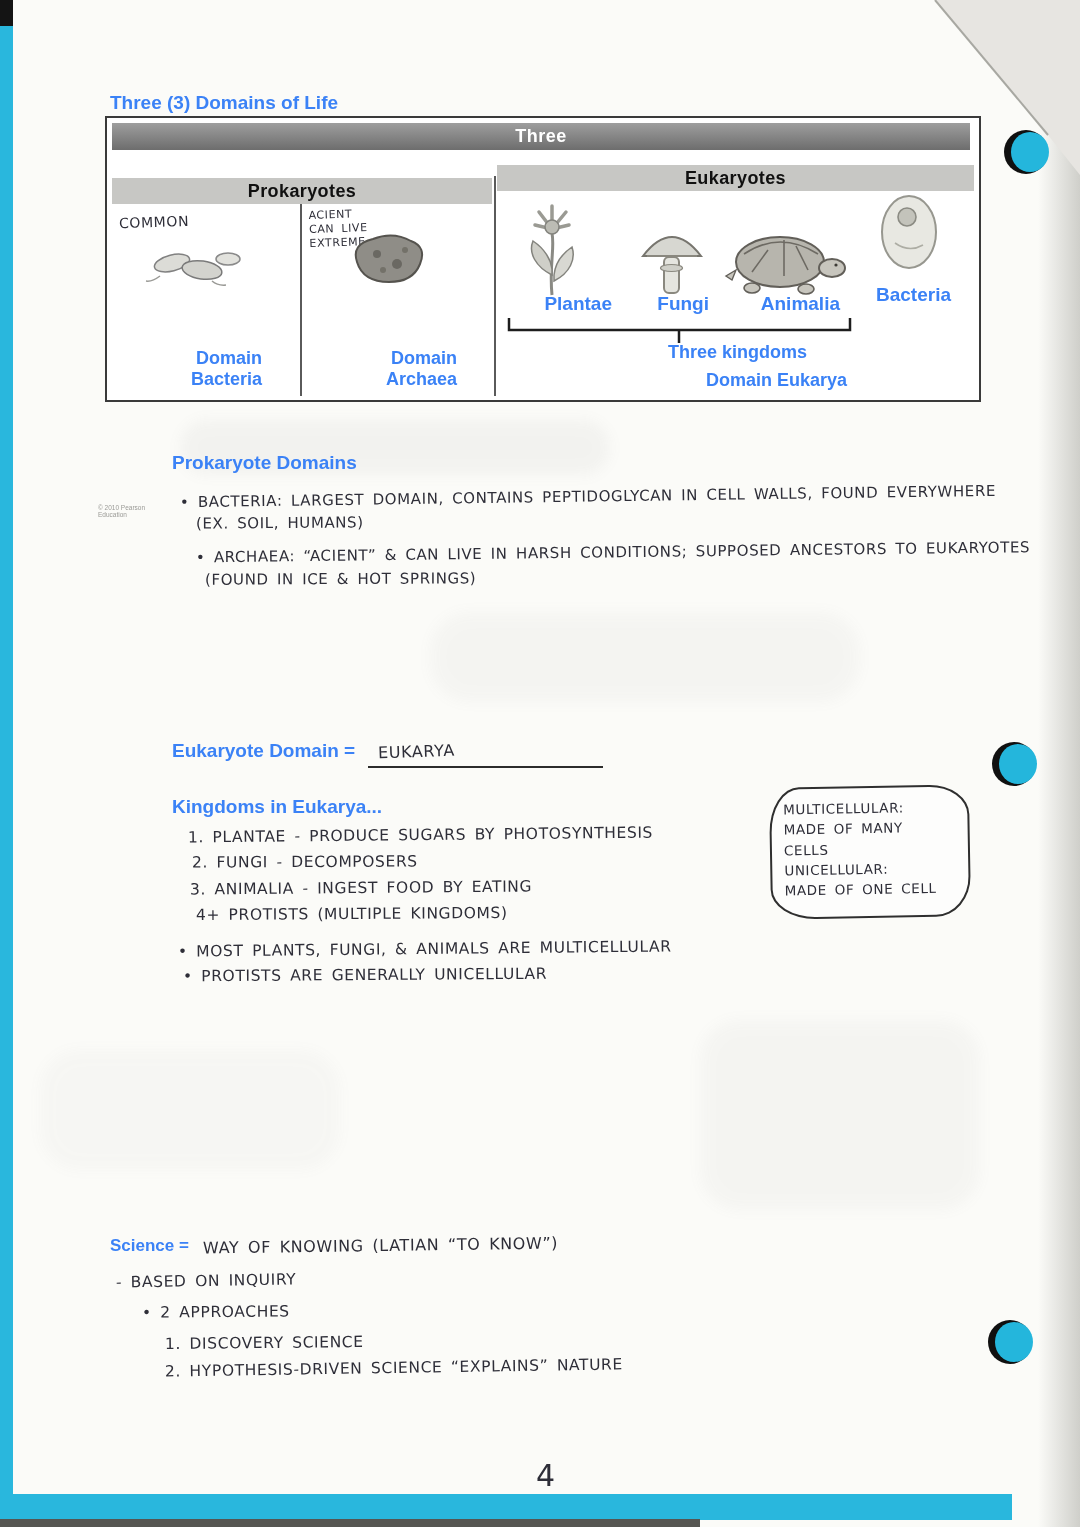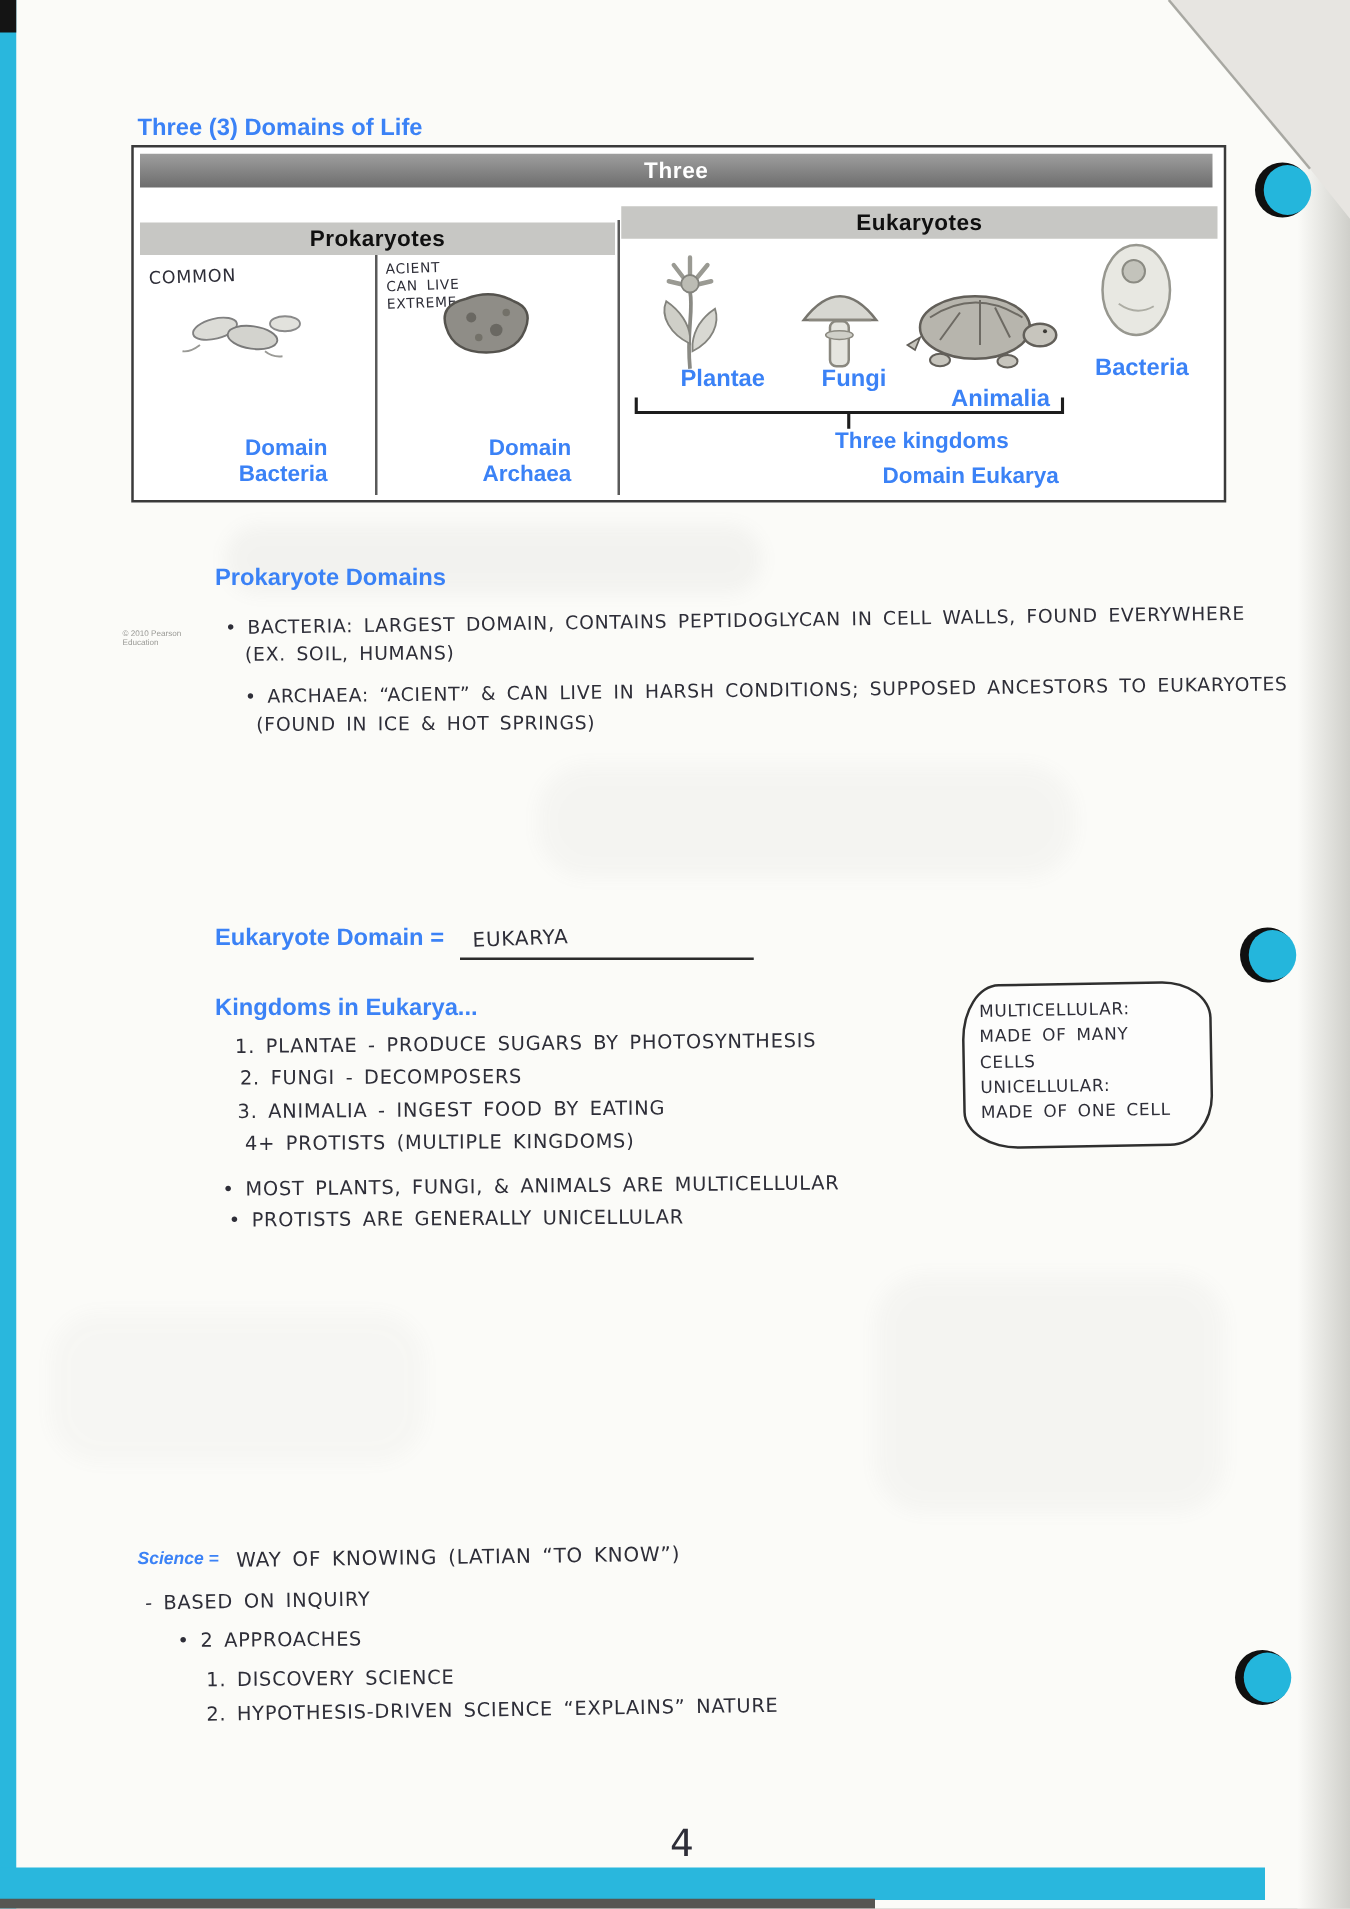--- a/index.html
+++ b/index.html
@@ -111,21 +111,21 @@
       <path d="M14,42 l-10,6 6,4 Z" fill="#c7c5bd" stroke="#625f59" stroke-width="1.4"></path>
     </svg>
     <svg class="abs" style="left:770px;top:75px;" width="66" height="78" viewBox="0 0 66 78">
       <ellipse cx="32" cy="39" rx="27" ry="36" fill="#e8e8e2" stroke="#97978f" stroke-width="2"></ellipse>
       <circle cx="30" cy="24" r="9" fill="#c3c3bb" stroke="#8b8b83" stroke-width="1.6"></circle>
       <path d="M18,50 q14,10 28,2" fill="none" stroke="#adada4" stroke-width="1.6"></path>
     </svg>
 
     <div class="abs print center" style="left:415px;top:175px;width:90px;font-size:19px;">Plantae</div>
     <div class="abs print center" style="left:532px;top:175px;width:70px;font-size:19px;">Fungi</div>
-    <div class="abs print center" style="left:637px;top:175px;width:96px;font-size:19px;margin-top:16px;">Animalia</div>
+    <div class="abs print center" style="left:637px;top:175px;width:96px;font-size:19px;">Animalia</div>
     <div class="abs print center" style="left:758px;top:166px;width:86px;font-size:19px;">Bacteria</div>
 
     <svg class="abs" style="left:400px;top:198px;" width="345" height="28" viewBox="0 0 345 28">
       <path d="M2,2 L2,14 L343,14 L343,2 M172,14 L172,27" fill="none" stroke="#1d1d1d" stroke-width="2.5"></path>
     </svg>
     <div class="abs print center" style="left:480px;top:224px;width:220px;font-size:18px;">Three kingdoms</div>
     <div class="abs print center" style="left:520px;top:252px;width:220px;font-size:18px;">Domain Eukarya</div>
 
     <div class="abs print center" style="left:35px;top:230px;width:120px;font-size:18px;line-height:21px;">
       <div>Domain</div>
@@ -161,21 +161,21 @@
 
   <div class="cloud hand">
     <div>MULTICELLULAR:</div>
     <div>MADE OF MANY</div>
     <div>CELLS</div>
     <div>UNICELLULAR:</div>
     <div>MADE OF ONE CELL</div>
   </div>
 
   <div class="abs z2" style="left:110px;top:1236px;">
-    <span class="print" style="font-size:14px;font-style:italic;">Science =</span>
+    <span class="print" style="font-size:17px;">Science =</span>
     <span class="hand" style="font-size:16px;margin-left:10px;display:inline-block;transform:rotate(-0.8deg);">WAY OF KNOWING (LATIAN “TO KNOW”)</span>
   </div>
   <div class="abs hand z2" style="left:116px;top:1272px;font-size:15.5px;transform:rotate(-1deg);">- BASED ON INQUIRY</div>
   <div class="abs hand z2" style="left:142px;top:1303px;font-size:15.5px;transform:rotate(-0.5deg);">• 2 APPROACHES</div>
   <div class="abs hand z2" style="left:165px;top:1334px;font-size:15.5px;transform:rotate(-0.6deg);">1. DISCOVERY SCIENCE</div>
   <div class="abs hand z2" style="left:165px;top:1359px;font-size:15.5px;transform:rotate(-0.9deg);">2. HYPOTHESIS-DRIVEN SCIENCE “EXPLAINS” NATURE</div>
 
   <div class="abs hand z2" style="left:536px;top:1458px;font-size:30px;">4</div>
 
 </div>

